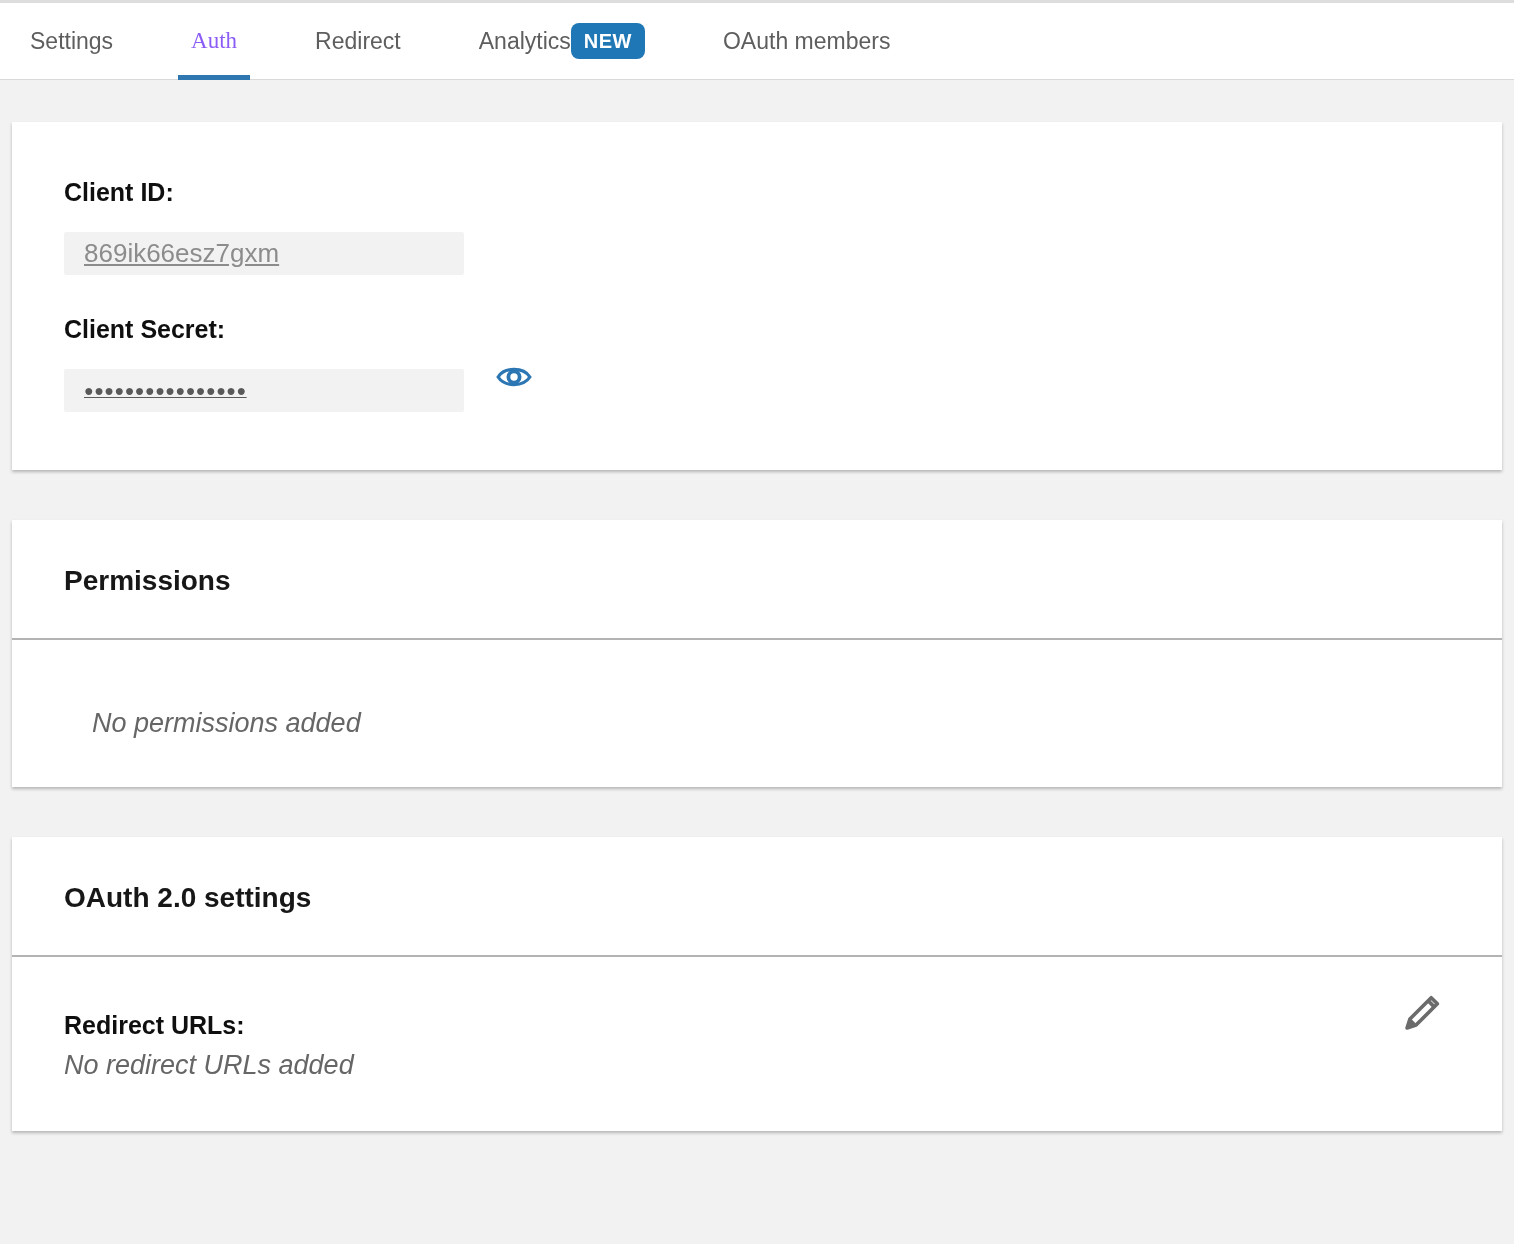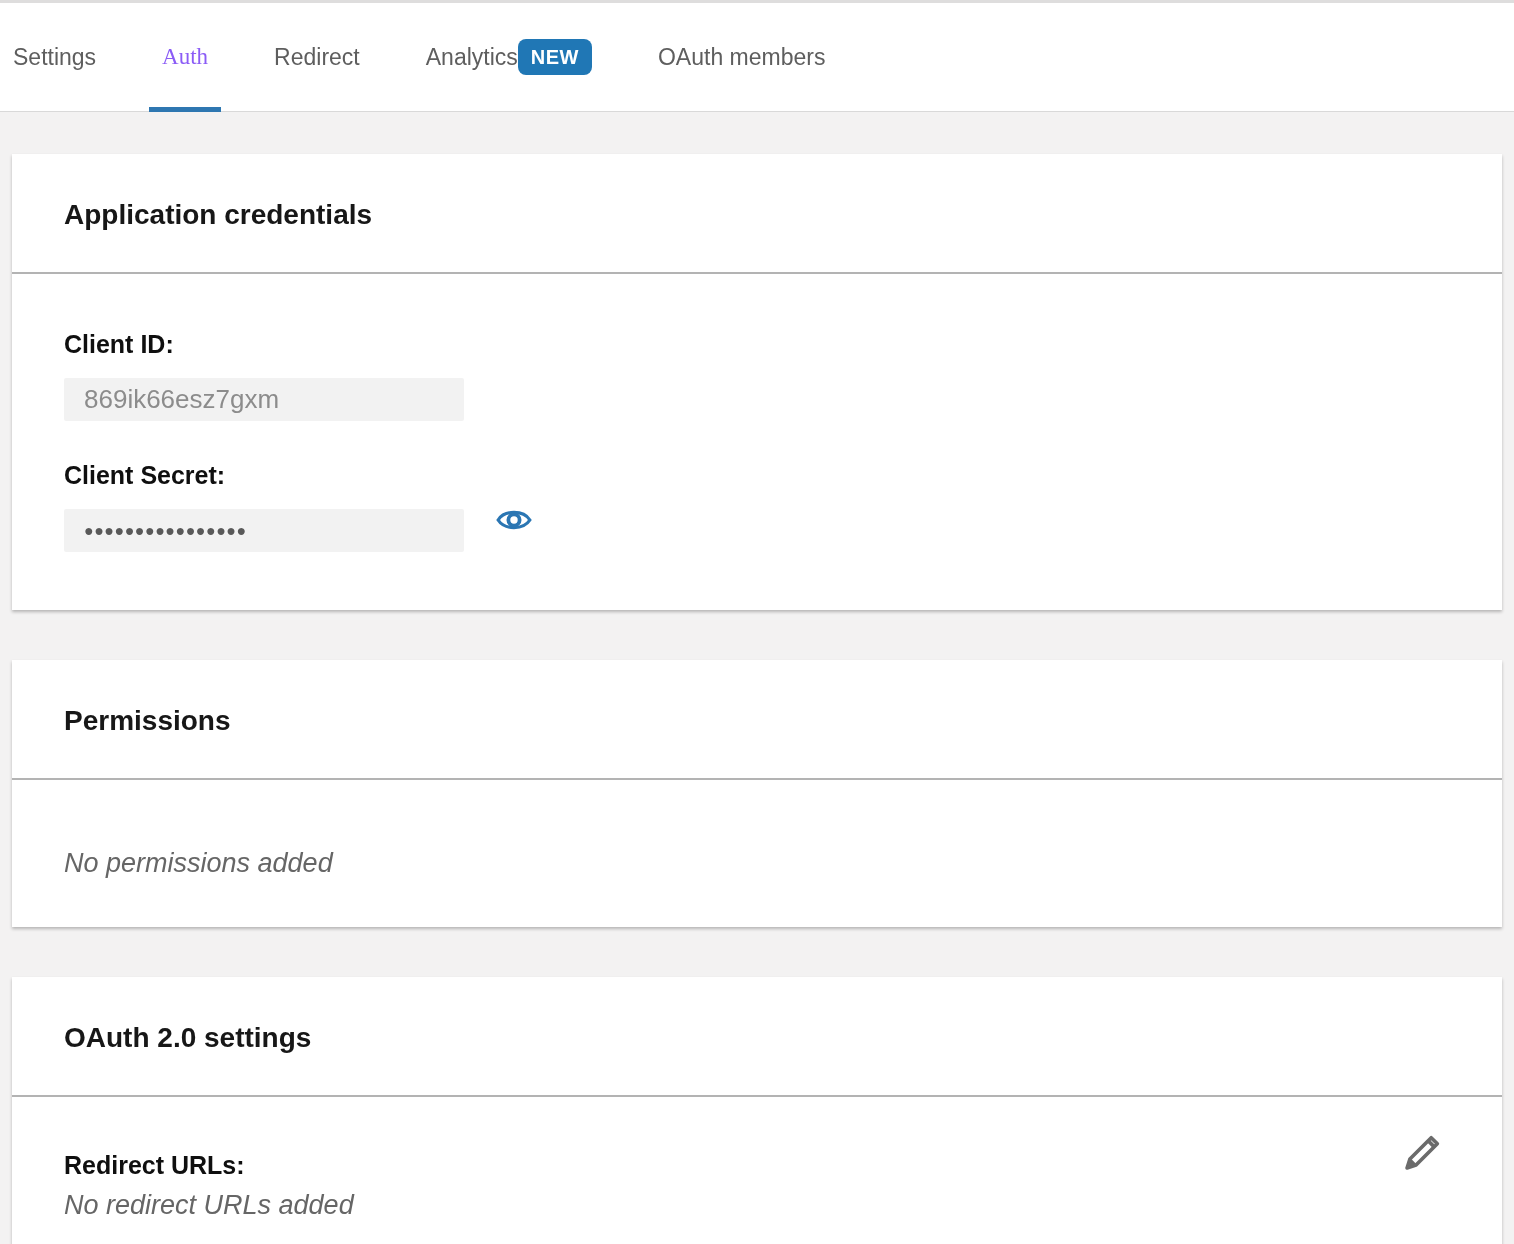--- a/index.html
+++ b/index.html
@@ -10,24 +10,25 @@
     font-family: "Liberation Sans", sans-serif;
     color: #1a1a1a;
     overflow: hidden;
   }
 
   
   .tabbar {
     background: #ffffff;
     border-top: 3px solid #dedddd;
     border-bottom: 1px solid #d9d9d9;
-    height: 112px;
+    height: 80px;
     display: flex;
     align-items: stretch;
-    gap: 40px;
+    padding-left: 17px;
+    gap: 52px;
   }
   .tab {
     display: flex;
     align-items: center;
     padding: 0 13px;
     font-size: 23px;
     font-weight: 400;
     color: #5e5e5e;
     position: relative;
     cursor: pointer;
@@ -79,37 +80,38 @@
   .input-box {
     width: 400px;
     height: 43px;
     background: #f2f2f2;
     border-radius: 2px;
     display: flex;
     align-items: center;
     padding: 0 20px;
     font-size: 26px;
     color: #8c8c8c;
-    margin-top: 19px;
+    margin-top: 25px;
+    text-decoration: underline;
   }
   .secret-row { display: flex; align-items: center; }
   .input-box.masked {
     font-size: 16px;
     letter-spacing: 0.5px;
     color: #595959;
   }
   .mt-32 { margin-top: 40px; }
   .eye-btn {
     margin-left: 32px;
     width: 36px; height: 30px;
     display: flex; align-items: center; justify-content: center;
     background: none; border: none; cursor: pointer;
   }
 
-  .permissions-body { padding: 68px 52px 48px; }
+  .permissions-body { padding: 68px 80px 48px; }
   .empty-text {
     font-style: italic;
     font-size: 27px;
     line-height: 31px;
     color: #666666;
   }
 
   .oauth-body { padding: 54px 52px 50px; position: relative; }
   .oauth-body .empty-text { margin-top: 10px; }
   .edit-btn {
@@ -138,21 +140,20 @@
     <span class="badge">NEW</span>
   </div>
   <div class="tab">
     <span>OAuth members</span>
   </div>
 </nav>
 
 <main class="content">
 
   <section class="card">
-    <h2 class="card-header">Application credentials</h2>
     <div class="card-body">
       <div class="field-label">Client ID:</div>
       <div class="input-box">869ik66esz7gxm</div>
 
       <div class="field-label mt-32">Client Secret:</div>
       <div class="secret-row">
         <div class="input-box masked">●●●●●●●●●●●●●●●●</div>
         <button class="eye-btn">
           <span>
             <svg width="36" height="28" viewBox="0 0 34 26">

